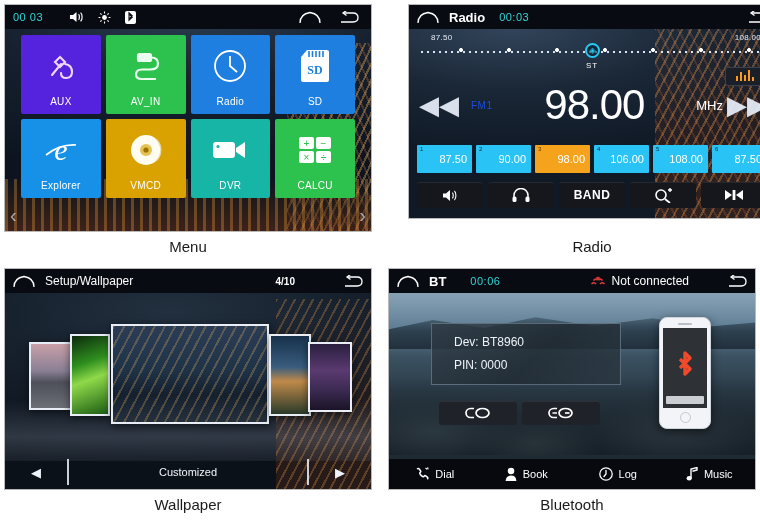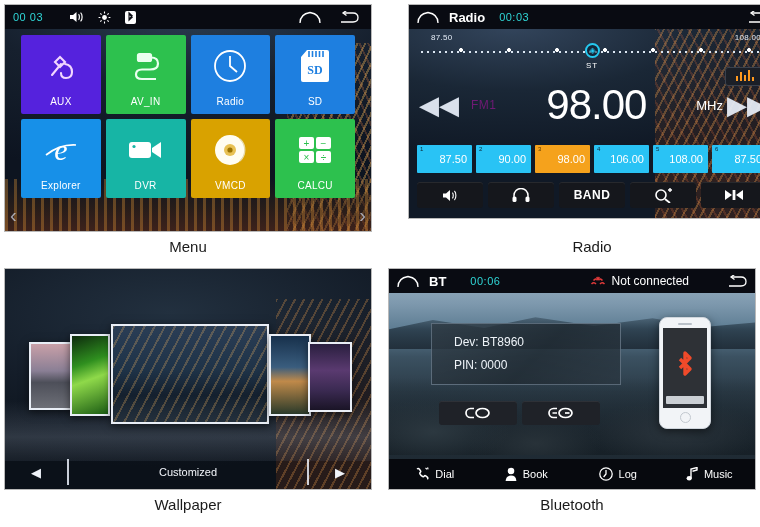--- a/index.html
+++ b/index.html
@@ -122,21 +122,21 @@
     display: flex; align-items: flex-end; justify-content: center;
     gap: 2px; padding-bottom: 4px; z-index: 7;
   }
   .eq-btn b { display: block; width: 2px; background: #ff9a1f; }
   .freq-row {
     position: absolute; left: 0; right: 0; top: 70px; height: 60px;
     display: flex; align-items: center; z-index: 6;
   }
   .arw { color: #eaf1fb; font-size: 26px; line-height: 1; opacity: .92; }
   .arw.l { margin-left: 10px; } .arw.r { margin-right: 8px; }
-  .band-lbl { color: #701a75; font-size: 12px; margin-left: 12px; letter-spacing: .5px; }
+  .band-lbl { color: #1d4ed8; font-size: 10px; margin-left: 12px; letter-spacing: .5px; }
   .big-freq {
     flex: 1; text-align: center; color: #fff; font-size: 42px;
     font-weight: 300; letter-spacing: -1px; line-height: 1;
   }
   .mhz { color: #fff; font-size: 13px; margin-right: 4px; }
   .presets {
     position: absolute; left: 8px; right: 8px; top: 140px;
     display: flex; gap: 4px; z-index: 6;
   }
   .preset {
@@ -377,41 +377,41 @@
         <div class="tile" style="background:#1790E8">
           <span class="glyph">
             <svg width="38" height="34" viewBox="0 0 38 34">
                 <text x="19" y="27" font-family="Liberation Serif, serif" font-style="italic" font-size="30" fill="#fff" text-anchor="middle">e</text>
                 <path d="M4 22 q14 -11 30 -10" stroke="#fff" stroke-width="1.7" fill="none"></path>
               </svg>
           </span>
           <span class="lbl">Explorer</span>
         </div>
 
-        <div class="tile" style="background:#17B5A5">
-          <span class="glyph">
-            <svg width="38" height="28" viewBox="0 0 38 28">
-                <rect x="2" y="6" width="22" height="16" rx="3" fill="#fff"></rect>
-                <path d="M25 12 L34 6 v16 l-9 -6z" fill="#fff"></path>
-                <circle cx="7" cy="10.5" r="1.6" fill="#17B5A5"></circle>
-              </svg>
-          </span>
-          <span class="lbl">DVR</span>
-        </div>
-
         <div class="tile" style="background:#D9A200">
           <span class="glyph">
             <svg width="34" height="34" viewBox="0 0 34 34">
                 <circle cx="17" cy="17" r="15" fill="#fffdf2"></circle>
                 <circle cx="17" cy="17" r="6" fill="#e8c154"></circle>
                 <circle cx="17" cy="17" r="2.6" fill="#9a7200"></circle>
                 <path d="M27 6 a15 15 0 0 1 0 22" stroke="#e7d9a8" stroke-width="1.3" fill="none"></path>
               </svg>
           </span>
           <span class="lbl">VMCD</span>
+        </div>
+
+        <div class="tile" style="background:#17B5A5">
+          <span class="glyph">
+            <svg width="38" height="28" viewBox="0 0 38 28">
+                <rect x="2" y="6" width="22" height="16" rx="3" fill="#fff"></rect>
+                <path d="M25 12 L34 6 v16 l-9 -6z" fill="#fff"></path>
+                <circle cx="7" cy="10.5" r="1.6" fill="#17B5A5"></circle>
+              </svg>
+          </span>
+          <span class="lbl">DVR</span>
         </div>
 
         <div class="tile" style="background:#2DC14E">
           <span class="glyph">
             <svg width="34" height="28" viewBox="0 0 34 28">
                 <g fill="#fff">
                   <rect x="1" y="1" width="15" height="12" rx="2"></rect>
                   <rect x="18" y="1" width="15" height="12" rx="2"></rect>
                   <rect x="1" y="15" width="15" height="12" rx="2"></rect>
                   <rect x="18" y="15" width="15" height="12" rx="2"></rect>
@@ -554,20 +554,36 @@
     <div class="caption" style="top:234px">Radio</div>
   </div>
 
   <div class="panel" id="p-wall">
     <div class="screen">
       <div class="wall-bg">
         <div class="wr"></div>
         <div class="haze"></div>
       </div>
 
+      <div class="statusbar">
+        <span class="ic">
+          <svg width="22" height="13" viewBox="0 0 22 13">
+              <path d="M1 12 Q1 3 11 1.5 Q21 3 21 12" stroke="#fff" stroke-width="1.3" fill="none"></path>
+            </svg>
+        </span>
+        <span class="sb-title" style="font-weight:normal;font-size:12px">Setup/Wallpaper</span>
+        <span class="sb-spacer"></span>
+        <span style="color:#fff;font-size:10px;font-weight:bold;margin-right:48px">4/10</span>
+        <span class="ic">
+          <svg width="20" height="13" viewBox="0 0 20 13">
+              <path d="M2 11 L14 11 Q19 11 19 6.5 Q19 2 14 2 L5 2" stroke="#fff" stroke-width="1.3" fill="none"></path>
+              <path d="M7.5 -0.5 L4 2 L7.5 4.5" stroke="#fff" stroke-width="1.3" fill="none"></path>
+            </svg>
+        </span>
+      </div>
 
       <div class="carousel">
         <div class="thumb t1"></div>
         <div class="thumb t2"></div>
         <div class="thumb t3">
           <div class="spark"></div>
         </div>
         <div class="thumb t4"></div>
         <div class="thumb t5"></div>
       </div>

